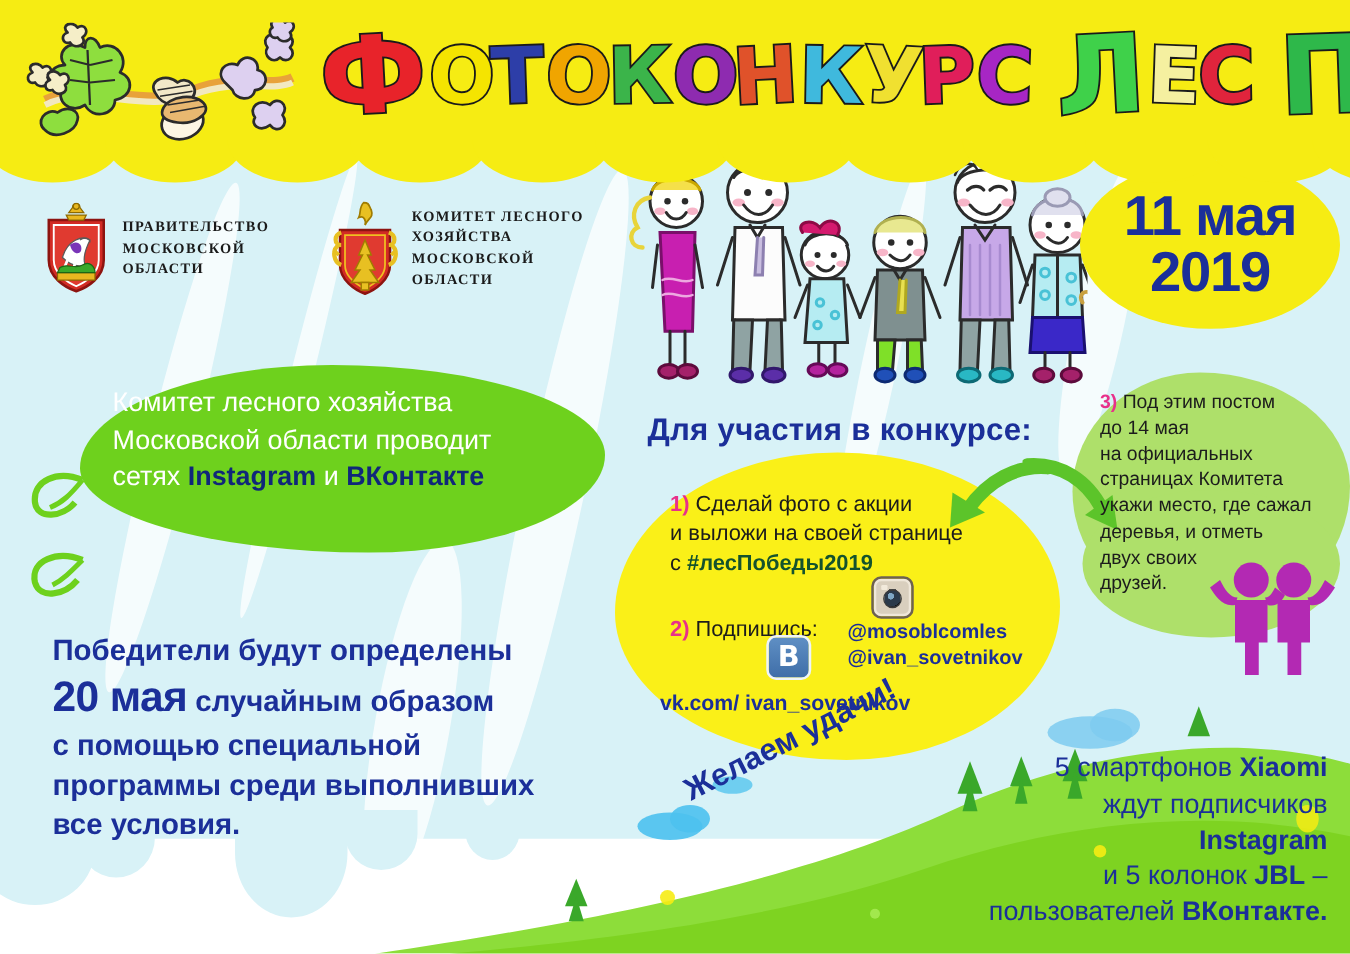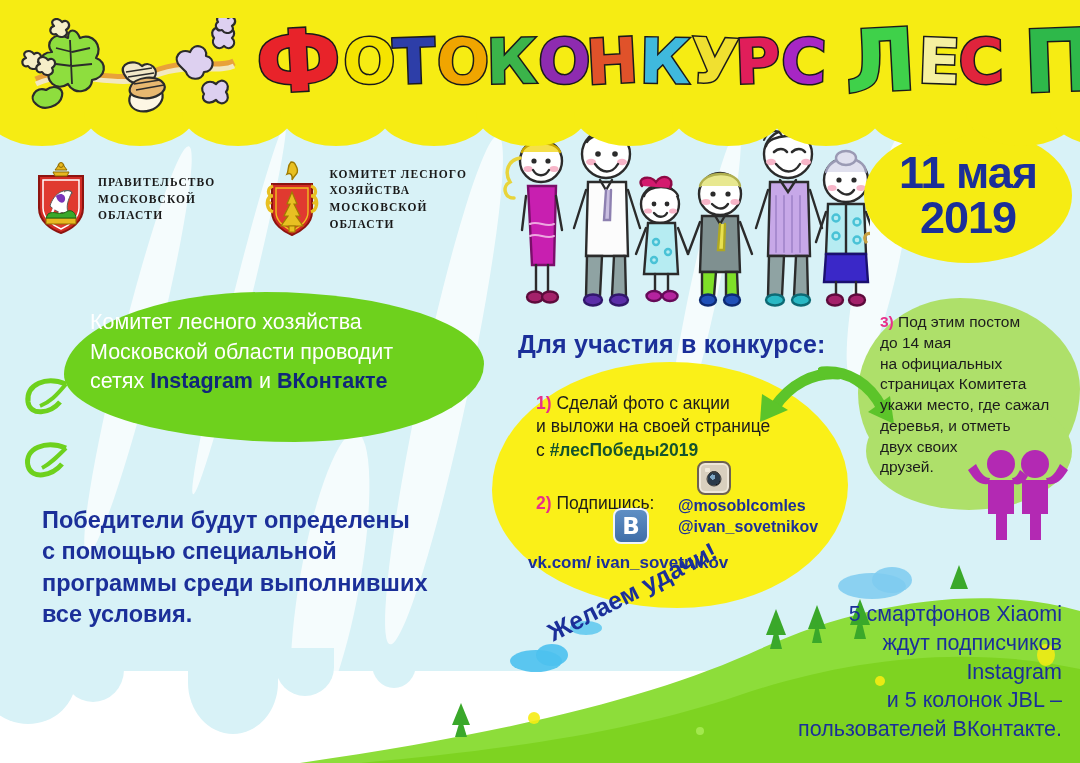--- a/index.html
+++ b/index.html
@@ -216,21 +216,21 @@
     z-index: 7;
     color: #1b2f99; font-size: 25px; font-weight: bold;
     transform: rotate(-27deg); transform-origin: left bottom;
     white-space: nowrap;
   }
   .prizes {
     position: absolute; right: 18px; top: 600px; width: 330px;
     z-index: 7; text-align: right;
     color: #1b2f99; font-size: 21.5px; line-height: 1.34;
   }
-  .prizes b { font-weight: normal; }
+  .prizes b { font-weight: bold; }
 
   
   .friends { position: absolute; left: 966px; top: 448px; z-index: 6; }
 
   
   .family { position: absolute; left: 492px; top: 124px; z-index: 5; }
 </style>
 </head>
 <body>
 
@@ -285,20 +285,21 @@
     <path d="M56,80 C46,90 40,96 32,100" stroke="#6ed11d" stroke-width="4" fill="none"></path>
   </svg>
   <div class="green-blob-text">
     <div>Комитет лесного хозяйства</div>
     <div>Московской области проводит</div>
     <div><span>сетях </span><b>Instagram</b><span> и </span><b>ВКонтакте</b></div>
   </div>
 
   <div class="left-text">
     <div>Победители будут определены</div>
+    <div><span class="big">20 мая</span><span> случайным образом</span></div>
     <div>с помощью специальной</div>
     <div>программы среди выполнивших</div>
     <div>все условия.</div>
   </div>
 
   <svg class="family" width="378" height="192" viewBox="0 0 378 192">
     <g stroke="#2b2b2b" stroke-width="2.4" fill="none" stroke-linecap="round">
 
       <circle cx="49" cy="37" r="21" fill="#fff"></circle>
       <path d="M30,28 C34,16 64,16 68,28" fill="#f5e04a" stroke="#caa800"></path>

